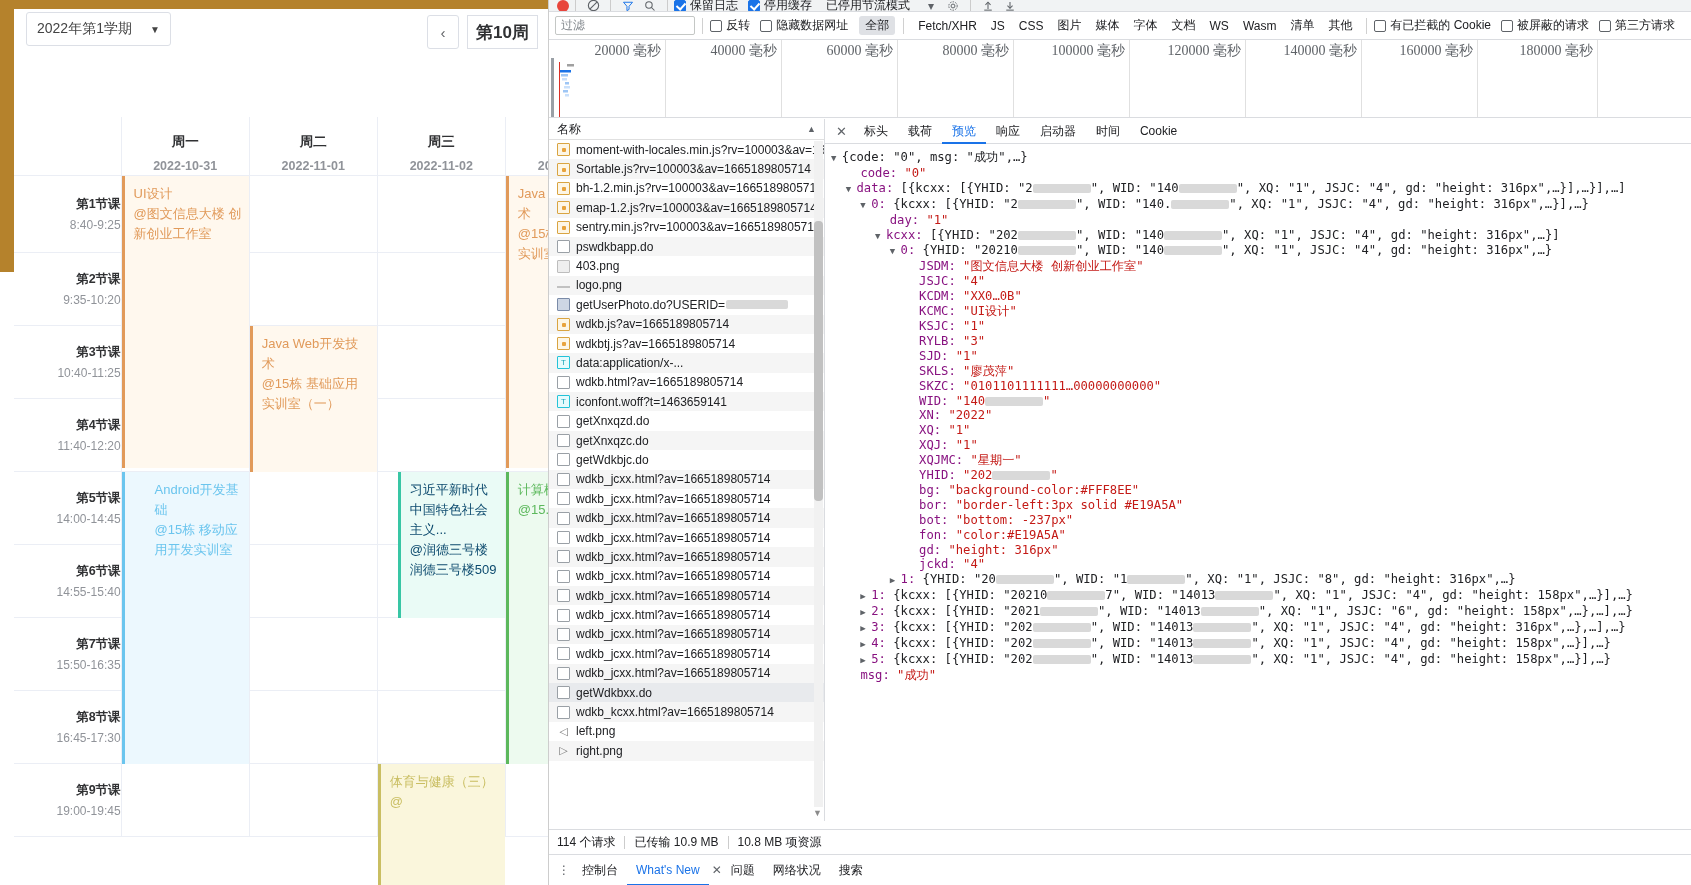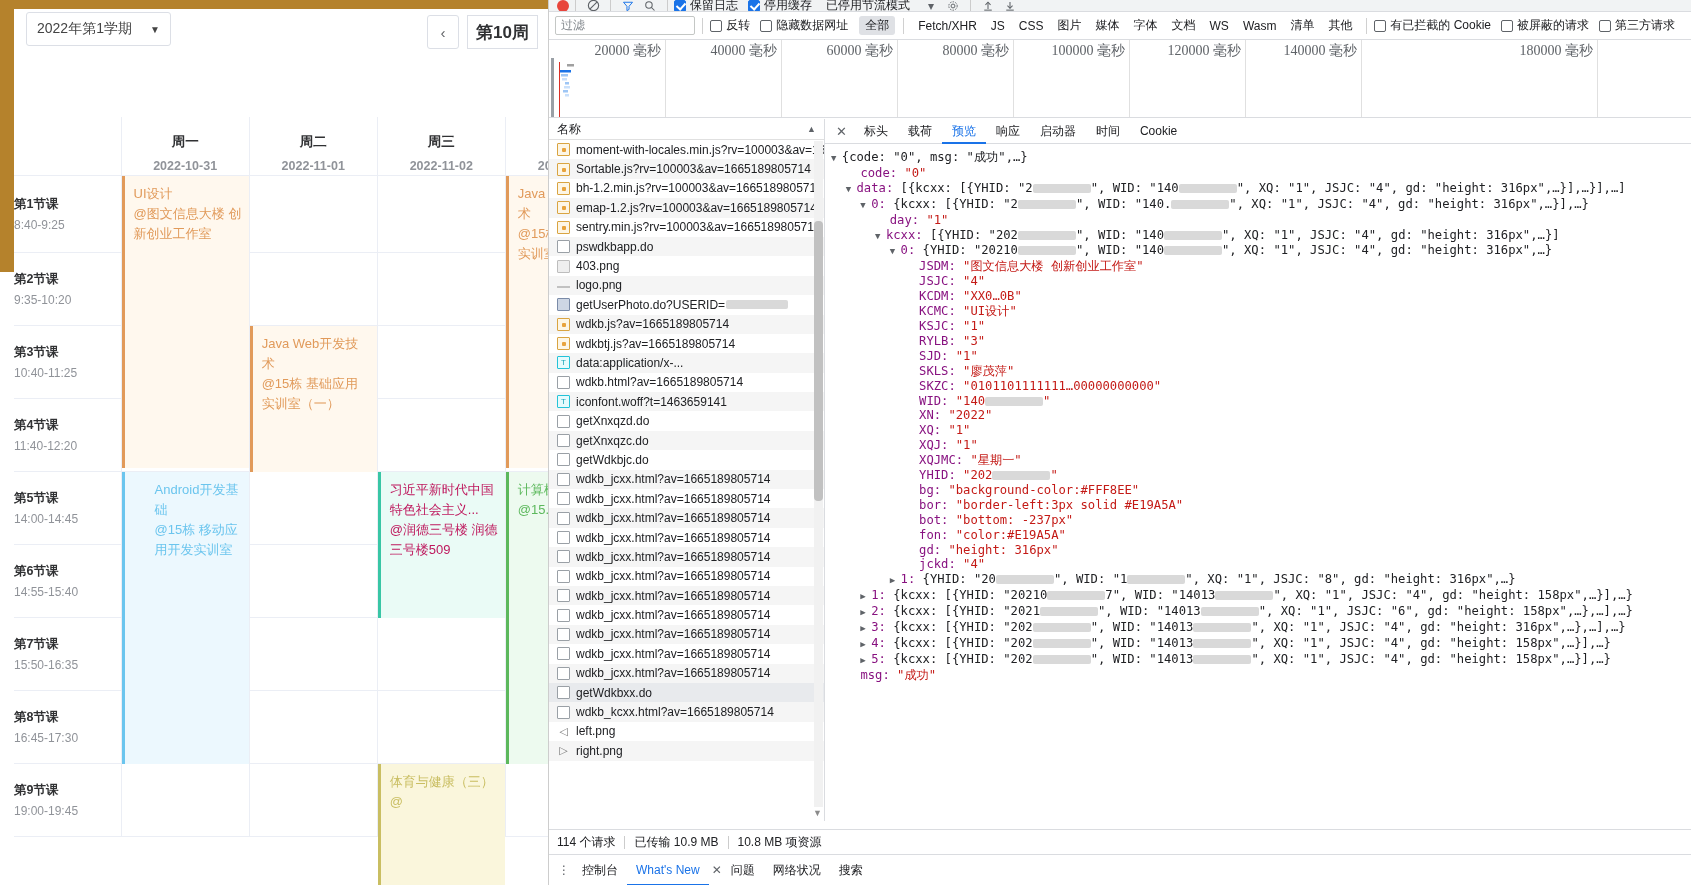--- a/index.html
+++ b/index.html
@@ -65,21 +65,21 @@
   }
   .sched th.time-col, .sched td.time-col { width: 107px; }
   .sched th.day-col, .sched td.day-col { width: 128px; }
   .hdr-cell {
     height: 58px; text-align: center; padding-top: 9px;
     background: #fff;
   }
   .hdr-day { font-size: 13.5px; font-weight: bold; color: #303133; margin-top: 16px; }
   .hdr-date { font-size: 12.5px; color: #909399; margin-top: 8px; }
   td.time-col {
-    text-align: left; vertical-align: middle;
+    text-align: right; vertical-align: middle;
     background: #fff;
   }
   .t-name { font-size: 12.5px; font-weight: bold; color: #303133; }
   .t-range { font-size: 12px; color: #909399; margin-top: 5px; }
   td.slot { position: relative; background: #fff; }
 
   .evt {
     position: absolute; left: 0; top: 0; right: 0;
     padding: 8px 7px 6px 9px; font-size: 13px; line-height: 20px;
     overflow: hidden; z-index: 3;
@@ -330,21 +330,21 @@
               <div class="t-range">14:00-14:45</div>
             </td>
             <td class="day-col slot">
               <div class="evt" style="height:292px;background:#ECF8FE;color:#6BC5EE;border-left:3px solid #6BC5EE;padding-left:30px;">
                 <span class="ln">Android开发基础</span>
                 <span class="ln">@15栋 移动应用开发实训室</span>
               </div>
             </td>
             <td class="day-col slot"></td>
             <td class="day-col slot">
-              <div class="evt" style="height:146px;background:#EAFBF6;color:#be185d;border-left:3px solid #39C6A5;">
+              <div class="evt" style="height:146px;background:#EAFBF6;color:#0c4a6e;border-left:3px solid #39C6A5;margin-left:20px;">
                 <span class="ln">习近平新时代中国特色社会主义...</span>
                 <span class="ln">@润德三号楼 润德三号楼509</span>
               </div>
             </td>
             <td class="day-col slot">
               <div class="evt" style="height:292px;background:#EDFAEF;color:#5CB85C;border-left:3px solid #5CB85C;">
                 <span class="ln">计算机...</span>
                 <span class="ln">@15... 开发...</span>
               </div>
             </td>
@@ -517,20 +517,23 @@
           <span class="tl-lbl">80000 毫秒</span>
         </div>
       <div class="tl-col" style="left:465px;width:116px">
           <span class="tl-lbl">100000 毫秒</span>
         </div>
       <div class="tl-col" style="left:581px;width:116px">
           <span class="tl-lbl">120000 毫秒</span>
         </div>
       <div class="tl-col" style="left:697px;width:116px">
           <span class="tl-lbl">140000 毫秒</span>
+        </div>
+      <div class="tl-col" style="left:813px;width:116px">
+          <span class="tl-lbl">160000 毫秒</span>
         </div>
       <div class="tl-col" style="left:929px;width:120px">
           <span class="tl-lbl">180000 毫秒</span>
         </div>
       <svg style="position:absolute;left:11px;top:24px" width="40" height="50">
         <rect x="7" y="0" width="7" height="2.5" fill="#a0a0a0"></rect>
         <rect x="0" y="6" width="11" height="2.5" fill="#1a73e8"></rect>
         <rect x="1" y="10" width="7" height="2.5" fill="#9ec6f5"></rect>
         <rect x="2" y="14" width="5" height="2.5" fill="#c9e0fb"></rect>
         <rect x="5" y="18" width="4" height="2.5" fill="#9ec6f5"></rect>

